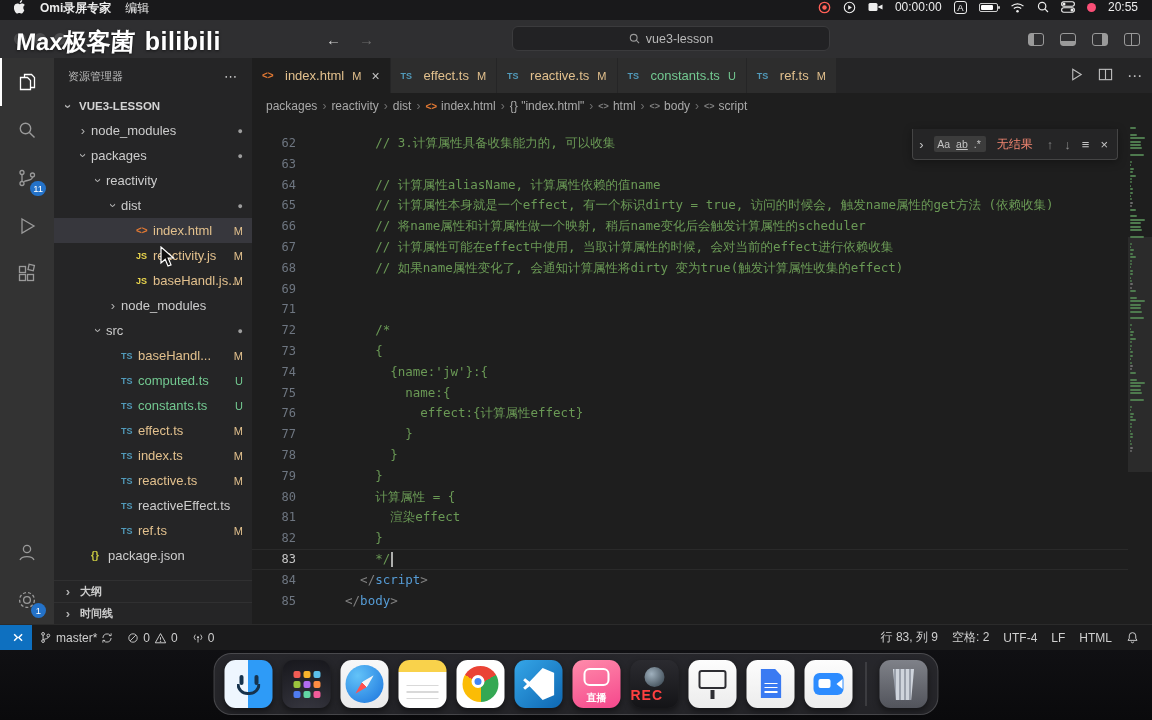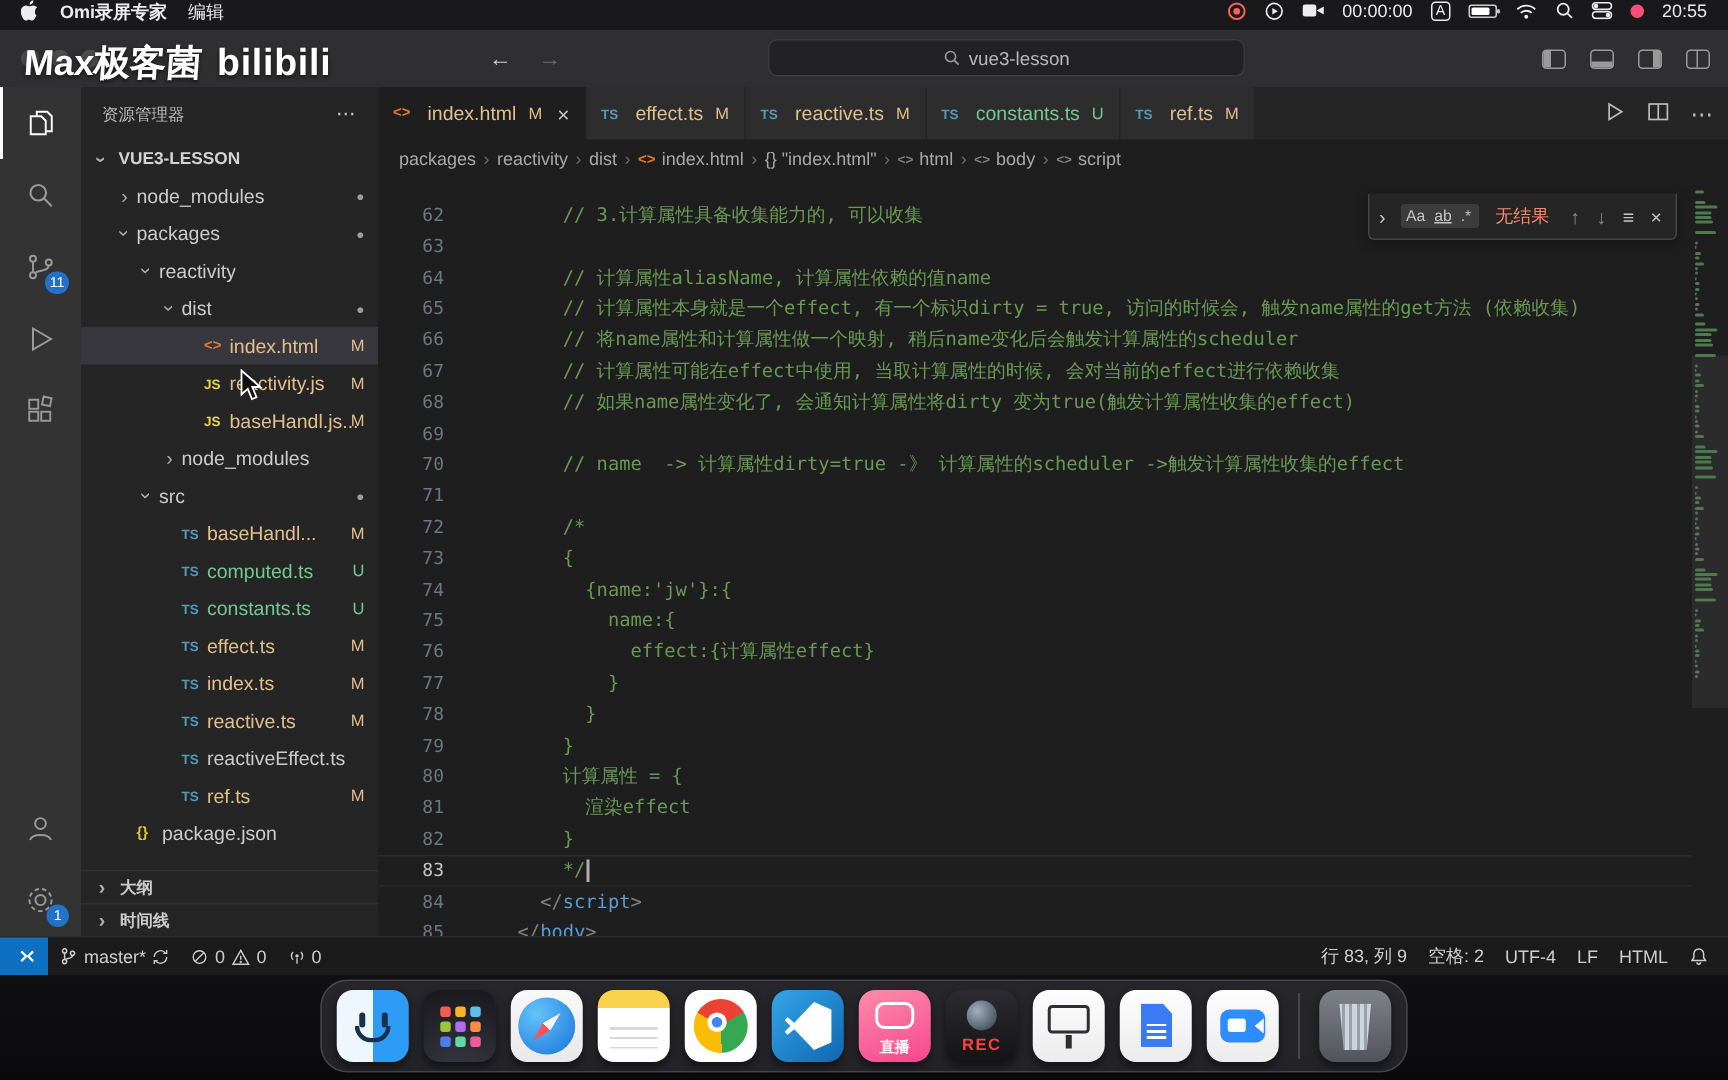--- a/index.html
+++ b/index.html
@@ -137,21 +137,21 @@
   .dk-chrome{background:#fff}
   .dk-chrome .ring{position:absolute;inset:6px;border-radius:50%;background:conic-gradient(from -60deg,#ea4335 0 33%,#34a853 33% 66%,#fbbc05 66% 100%)}
   .dk-chrome .hub{position:absolute;left:50%;top:50%;width:13px;height:13px;margin:-9.5px 0 0 -9.5px;background:#4285f4;border:3px solid #fff;border-radius:50%}
   .dk-vscode{background:linear-gradient(135deg,#35a6e8,#0e67b2)}
   .dk-vscode .mark{position:absolute;inset:8px;background:#fff;clip-path:polygon(63% 0,100% 16%,100% 84%,63% 100%,22% 57%,8% 68%,2% 62%,14% 50%,2% 38%,8% 32%,22% 43%)}
   .dk-bili{background:linear-gradient(160deg,#ff8cab,#f5478c)}
   .dk-bili .tv{position:absolute;left:11px;top:8px;width:26px;height:18px;border:2.6px solid #fff;border-radius:6px}
   .dk-bili .cap{position:absolute;bottom:3px;left:0;right:0;text-align:center;color:#fff;font-size:10px;font-weight:bold}
   .dk-rec{background:linear-gradient(#2b2b30,#141417)}
   .dk-rec .lens{position:absolute;left:14px;top:7px;width:20px;height:20px;border-radius:50%;background:radial-gradient(circle at 35% 35%,#9fb0bd,#2e3a44)}
-  .dk-rec .cap{position:absolute;bottom:5px;left:0;right:0;text-align:center;color:#ff4040;font-size:11px;font-weight:bold;letter-spacing:1px}
+  .dk-rec .cap{position:absolute;bottom:5px;left:0;right:0;text-align:left;color:#ff4040;font-size:14px;font-weight:bold;letter-spacing:1px}
   .dk-proj{background:linear-gradient(#fdfdfd,#ececec)}
   .dk-proj .scr{position:absolute;left:10px;top:10px;width:28px;height:19px;border:2.6px solid #2e2e33;border-radius:3px}
   .dk-proj .leg{position:absolute;left:22px;top:30px;width:4px;height:9px;background:#2e2e33}
   .dk-docs{background:linear-gradient(#fdfdfd,#ececec)}
   .dk-docs .page{position:absolute;left:14px;top:9px;width:21px;height:29px;background:#3a7af2;clip-path:polygon(0 0,70% 0,100% 24%,100% 100%,0 100%)}
   .dk-docs .plines{position:absolute;left:18px;top:20px;width:13px;height:13px;background:repeating-linear-gradient(rgba(0,0,0,0) 0 2.6px,#fff 2.6px 4.2px)}
   .dk-meet{background:linear-gradient(#fdfdfd,#ececec)}
   .dk-meet .cam{position:absolute;left:9px;top:13px;width:30px;height:22px;background:#2d8cff;border-radius:6px}
   .dk-meet .cg{position:absolute;left:14px;top:19px;width:12px;height:9px;background:#fff;border-radius:2px}
   .dk-meet .ct{position:absolute;left:27px;top:19px;width:0;height:0;border:5px solid rgba(0,0,0,0);border-right:6px solid #fff;margin-top:-0.5px}
@@ -533,24 +533,20 @@
                 <div class="ln">67</div>
                 <div class="lc"><span class="tk-comment">      // 计算属性可能在effect中使用, 当取计算属性的时候, 会对当前的effect进行依赖收集</span></div>
               </div>
               <div class="cline">
                 <div class="ln">68</div>
                 <div class="lc"><span class="tk-comment">      // 如果name属性变化了, 会通知计算属性将dirty 变为true(触发计算属性收集的effect)</span></div>
               </div>
               <div class="cline">
                 <div class="ln">69</div>
                 <div class="lc"></div>
-              </div>
-              <div class="cline">
-                <div class="ln">70</div>
-                <div class="lc"><span class="tk-comment">      // name  -&gt; 计算属性dirty=true -》 计算属性的scheduler -&gt;触发计算属性收集的effect</span></div>
               </div>
               <div class="cline">
                 <div class="ln">71</div>
                 <div class="lc"></div>
               </div>
               <div class="cline">
                 <div class="ln">72</div>
                 <div class="lc"><span class="tk-comment">      /*</span></div>
               </div>
               <div class="cline">

